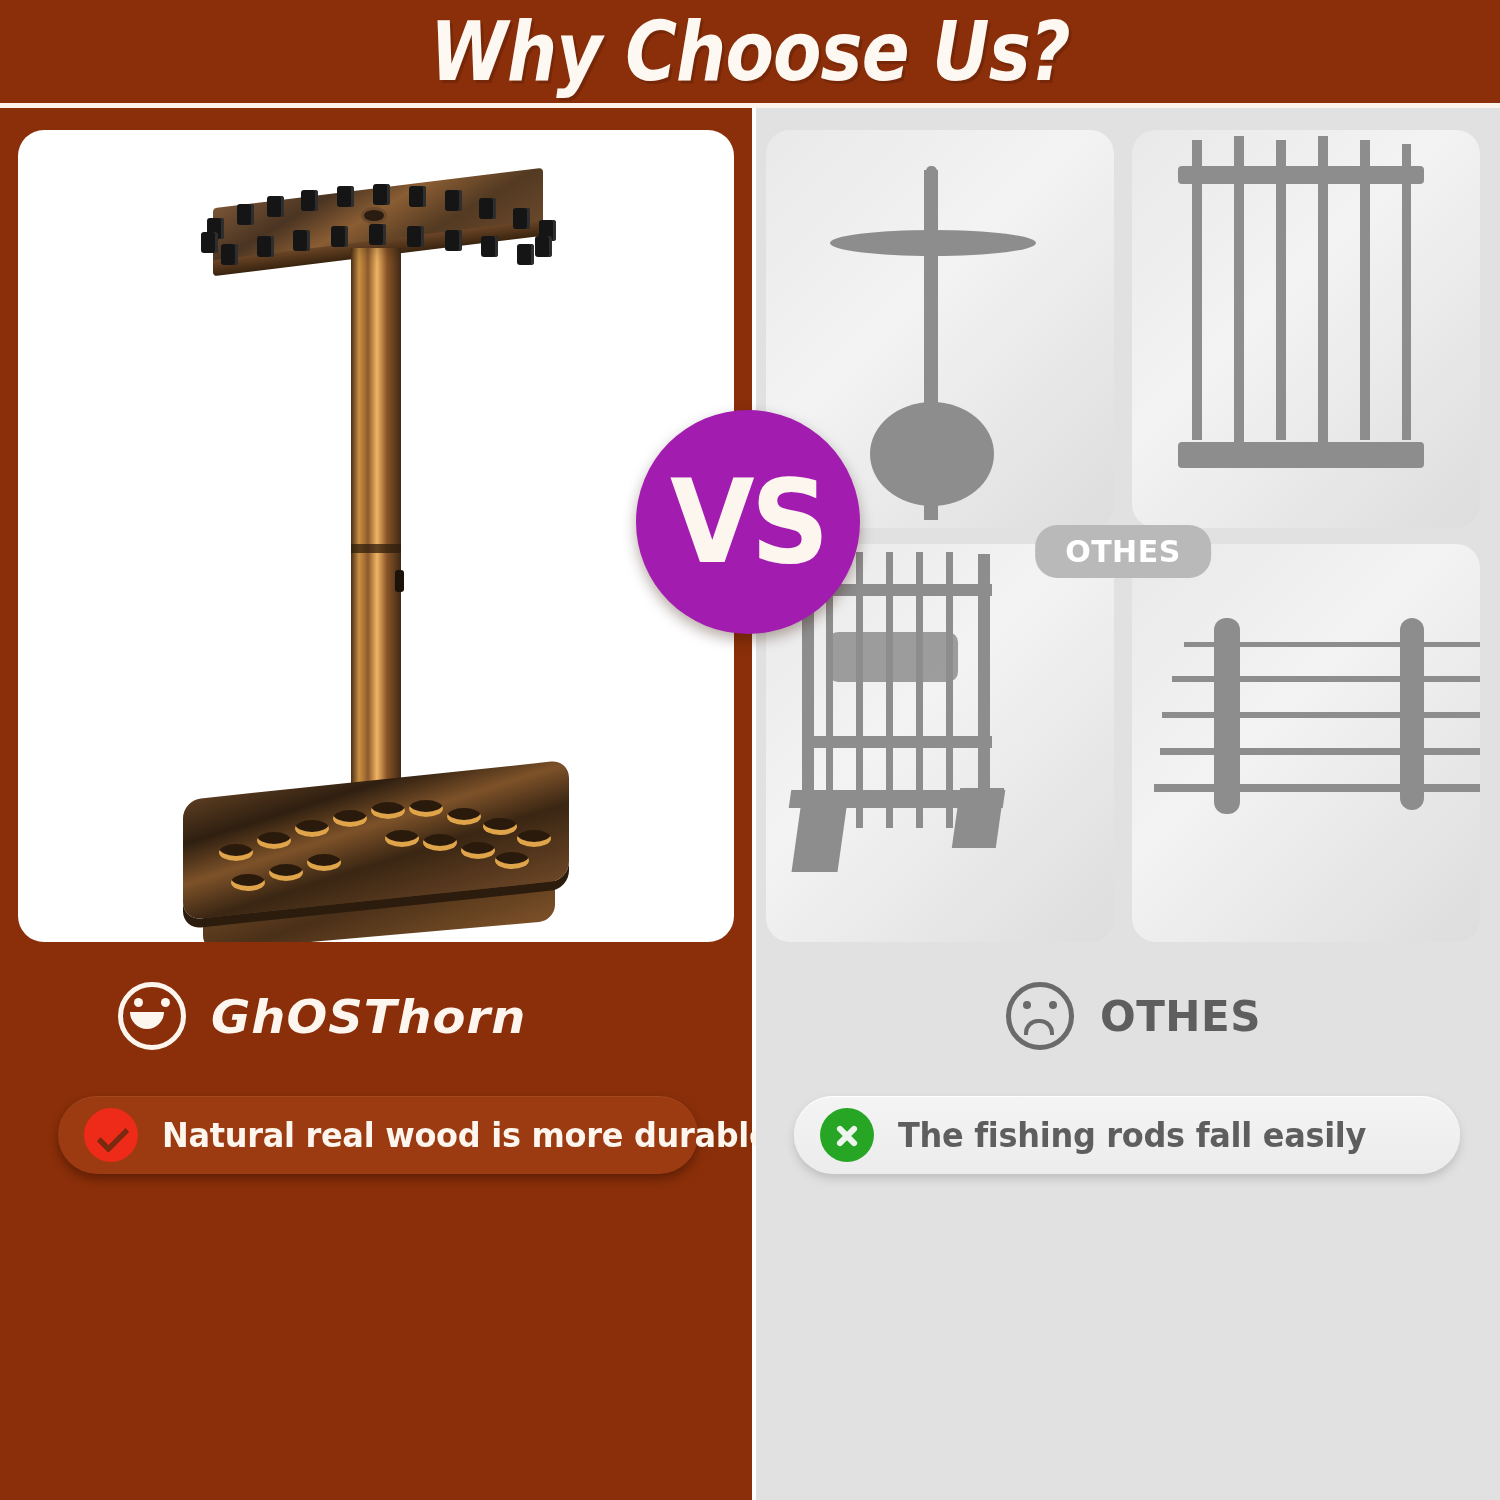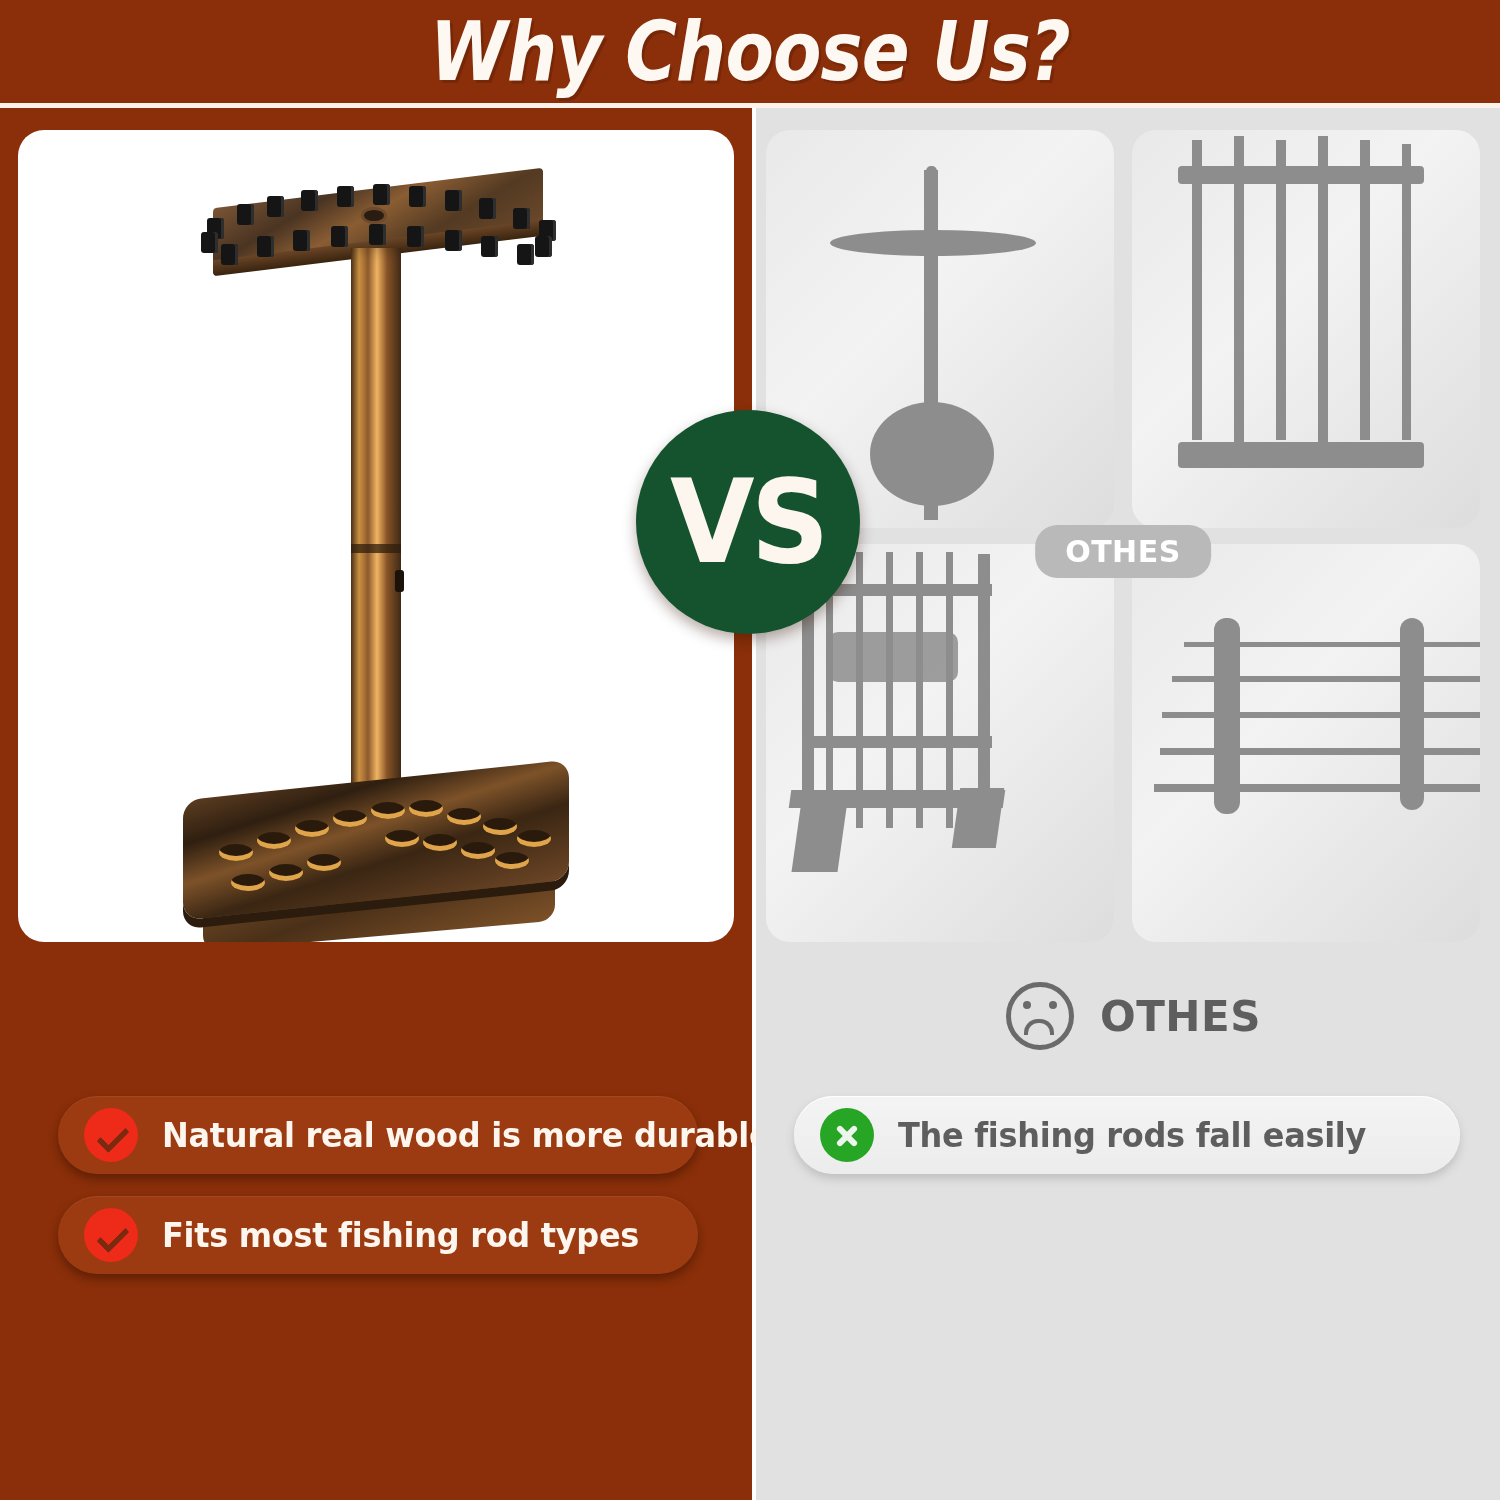--- a/index.html
+++ b/index.html
@@ -215,21 +215,21 @@
     margin-left:24px;color:#5e5e5e;
     font-family:"DejaVu Sans",sans-serif;
     font-size:34px;font-weight:700;letter-spacing:-.3px;
     transform:scaleX(.94);transform-origin:left center;
     white-space:nowrap;
   }
 
   
   .vs-badge{
     position:absolute;left:636px;top:410px;width:224px;height:224px;
-    border-radius:50%;background:#14532d;
+    border-radius:50%;background:#a21caf;
     display:flex;align-items:center;justify-content:center;
     z-index:20;
     box-shadow:0 6px 14px rgba(50,16,3,.35);
   }
   .vs-badge span{
     color:#fdf6ee;font-family:"DejaVu Sans",sans-serif;
     font-size:115px;font-weight:700;letter-spacing:-4px;
     transform:scaleX(.95);
   }
 </style>
@@ -295,29 +295,33 @@
               <div class="hole" style="left: 146px; top: 702px;"></div>
               <div class="hole" style="left: 300px; top: 690px;"></div>
               <div class="hole" style="left: 334px; top: 700px;"></div>
               <div class="hole" style="left: 262px; top: 682px;"></div>
               <div class="hole" style="left: 224px; top: 678px;"></div>
             </div>
         </div>
       </div>
     </div>
 
+    <div class="brand-row">
+      <div class="face">
+        <span class="eye l"></span>
+        <span class="eye r"></span>
+        <span class="mouth"></span>
+      </div>
+      <div class="brand-name">GhOSThorn</div>
+    </div>
 
     <div class="pro-list" id="pro-list">
         <div class="pill-pro">
           <div class="badge-check"></div>
           <div class="txt">Natural real wood is more durable</div>
-        </div>
-        <div class="pill-pro">
-          <div class="badge-check"></div>
-          <div class="txt">Fits most fishing rod types</div>
         </div>
       </div>
   </div>
 
   <div class="right-panel">
 
     <div class="grid-wrap">
 
       <div class="quad q1">
         <div class="sil" style="left:160px;top:36px;width:11px;height:74px;border-radius:5px;"></div>

